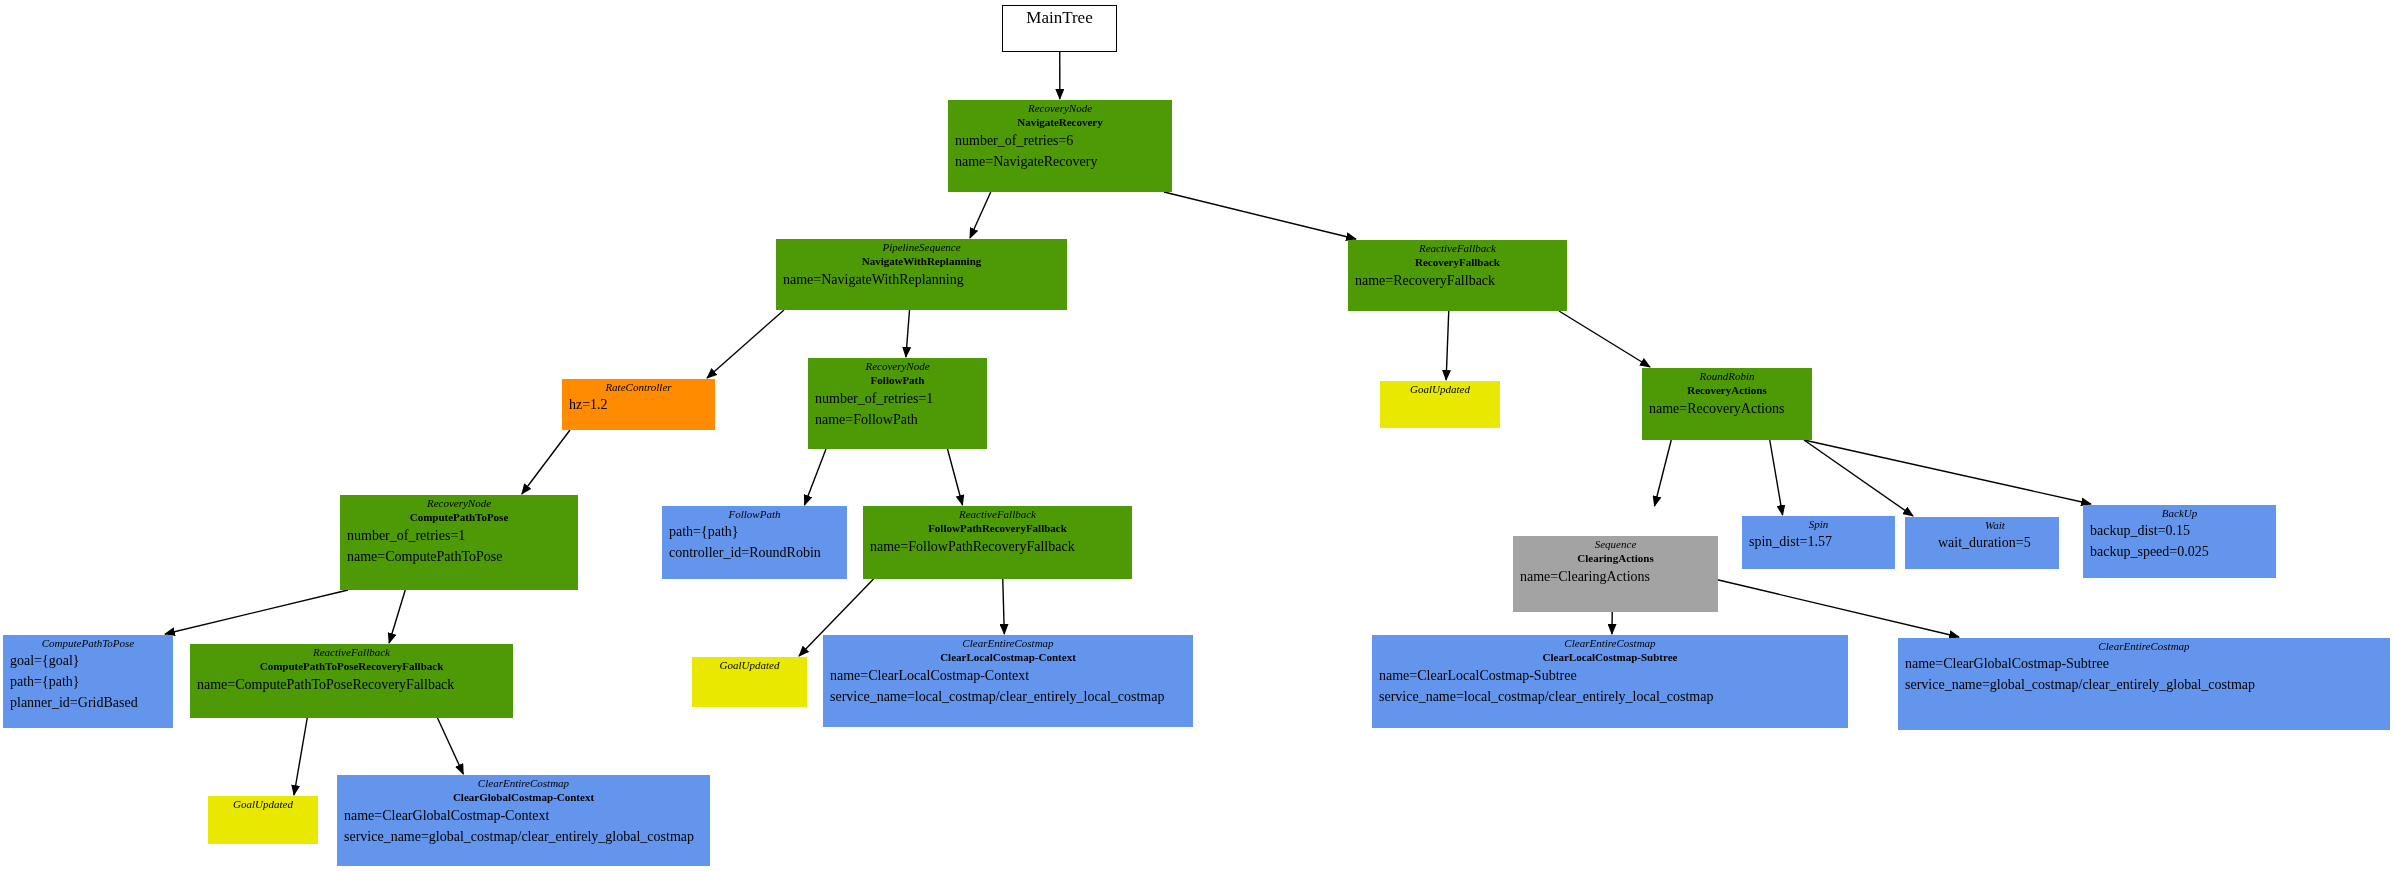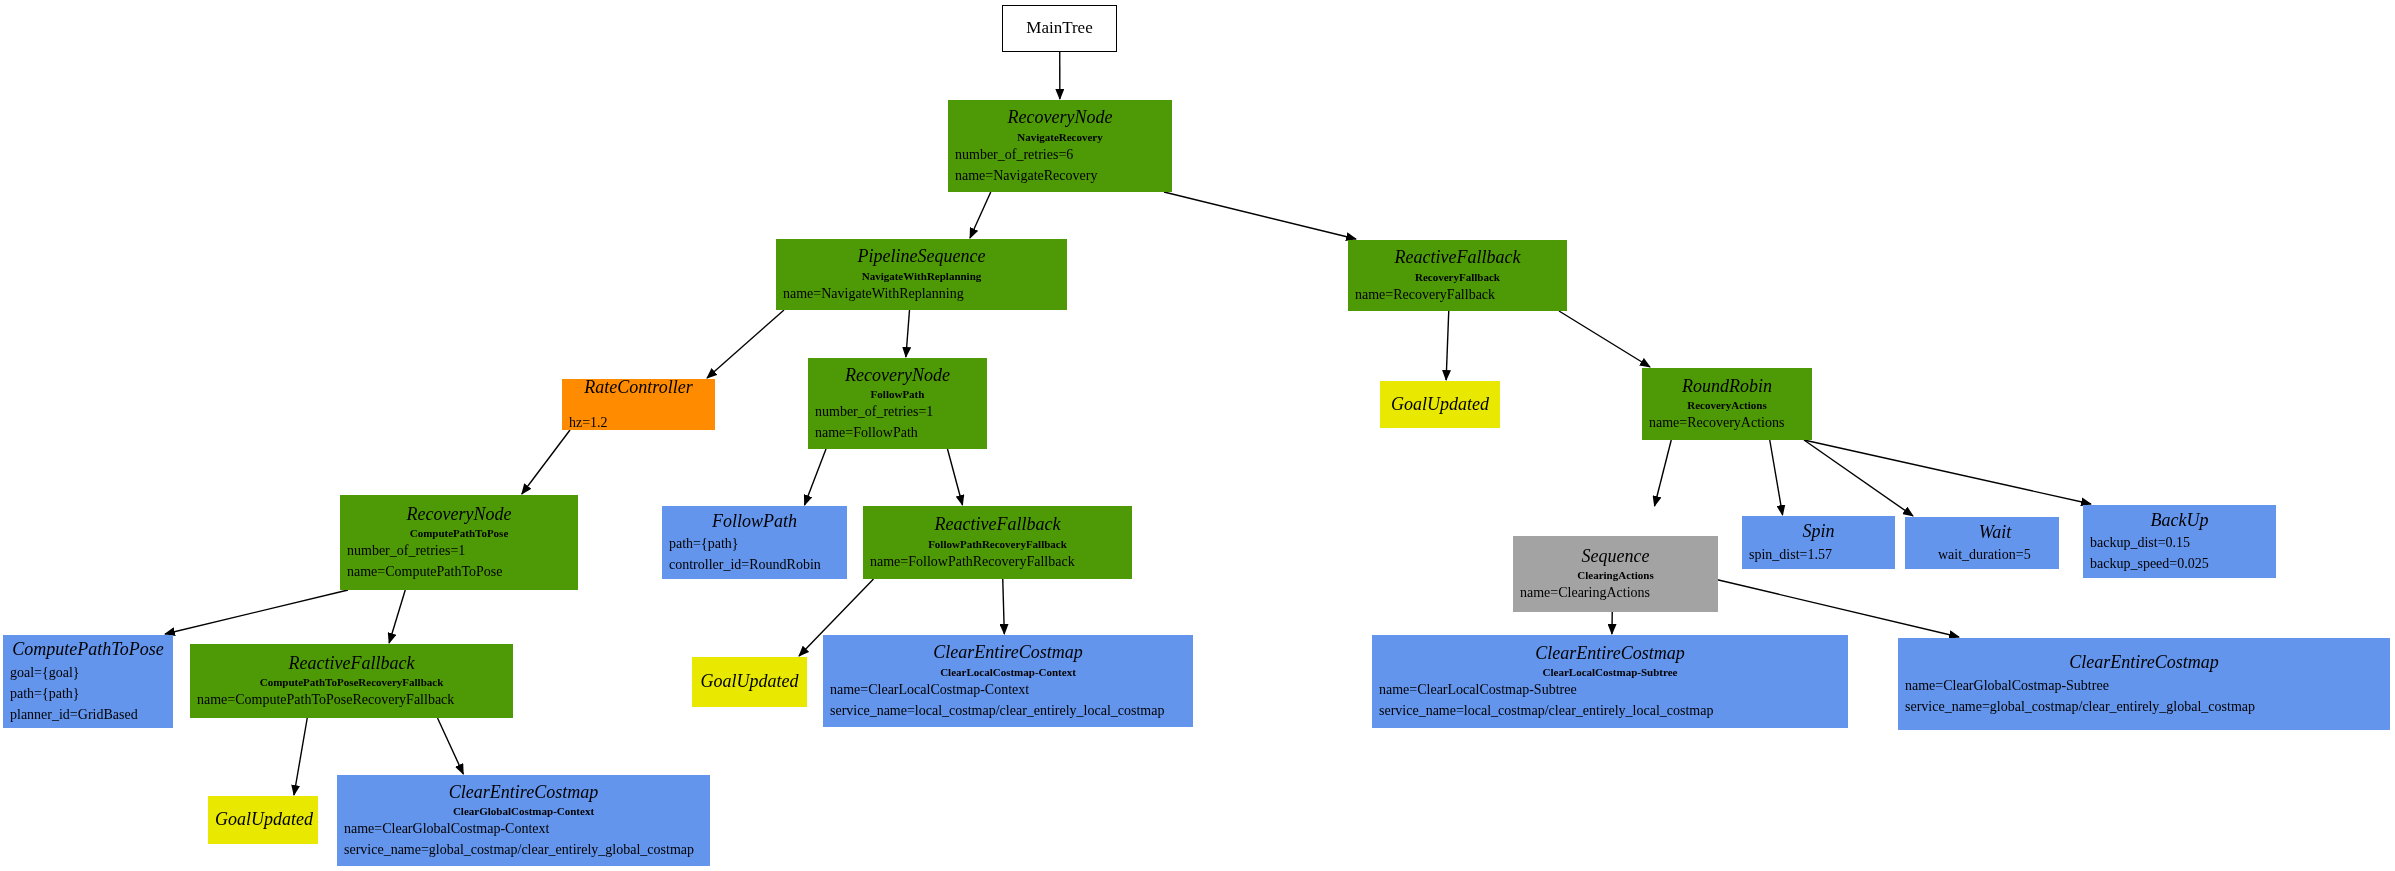--- a/index.html
+++ b/index.html
@@ -7,24 +7,24 @@
     position:relative;
     width:2395px;height:871px;
     background:#ffffff;
     font-family:"Liberation Serif","DejaVu Serif",serif;
     color:#000000;
     overflow:hidden;
   }
   #edge-layer{position:absolute;left:0;top:0;width:2395px;height:871px;z-index:1;}
   .node{
     position:absolute;z-index:2;box-sizing:border-box;
-    display:flex;flex-direction:column;justify-content:center;
+    display:flex;flex-direction:column;justify-content:flex-start;
     padding:1px 7px;overflow:hidden;
   }
-  .node .kind{font-style:italic;font-size:18px;line-height:1.3;text-align:center;white-space:nowrap;}
+  .node .kind{font-style:italic;font-size:11px;line-height:1.3;text-align:center;white-space:nowrap;}
   .node .title{font-weight:bold;font-size:11px;line-height:1.3;text-align:center;white-space:nowrap;}
   .node .param{font-size:14px;line-height:1.5;text-align:left;white-space:nowrap;}
   .node.root{border:1px solid #000000;}
   .node.root .title{font-weight:normal;font-size:17px;}
   .edge-line{stroke:#000000;stroke-width:1.4;}
 </style>
 </head>
 <body>
 
 <div id="canvas">
@@ -69,21 +69,21 @@
     <div class="node control" style="left: 776px; top: 239px; width: 291px; height: 71px; background: rgb(78, 154, 6);">
       <div class="kind">PipelineSequence</div>
       <div class="title">NavigateWithReplanning</div>
       <div class="param">name=NavigateWithReplanning</div>
     </div>
     <div class="node control" style="left: 1348px; top: 240px; width: 219px; height: 71px; background: rgb(78, 154, 6);">
       <div class="kind">ReactiveFallback</div>
       <div class="title">RecoveryFallback</div>
       <div class="param">name=RecoveryFallback</div>
     </div>
-    <div class="node decorator" style="left: 562px; top: 379px; width: 153px; height: 51px; background: rgb(255, 140, 0); gap: 12px;">
+    <div class="node decorator" style="left: 562px; top: 379px; width: 153px; height: 51px; background: rgb(255, 140, 0);">
       <div class="kind">RateController</div>
       <div class="param">hz=1.2</div>
     </div>
     <div class="node control" style="left: 808px; top: 358px; width: 179px; height: 91px; background: rgb(78, 154, 6);">
       <div class="kind">RecoveryNode</div>
       <div class="title">FollowPath</div>
       <div class="param">number_of_retries=1</div>
       <div class="param">name=FollowPath</div>
     </div>
     <div class="node condition" style="left: 1380px; top: 381px; width: 120px; height: 47px; background: rgb(232, 232, 0);">

